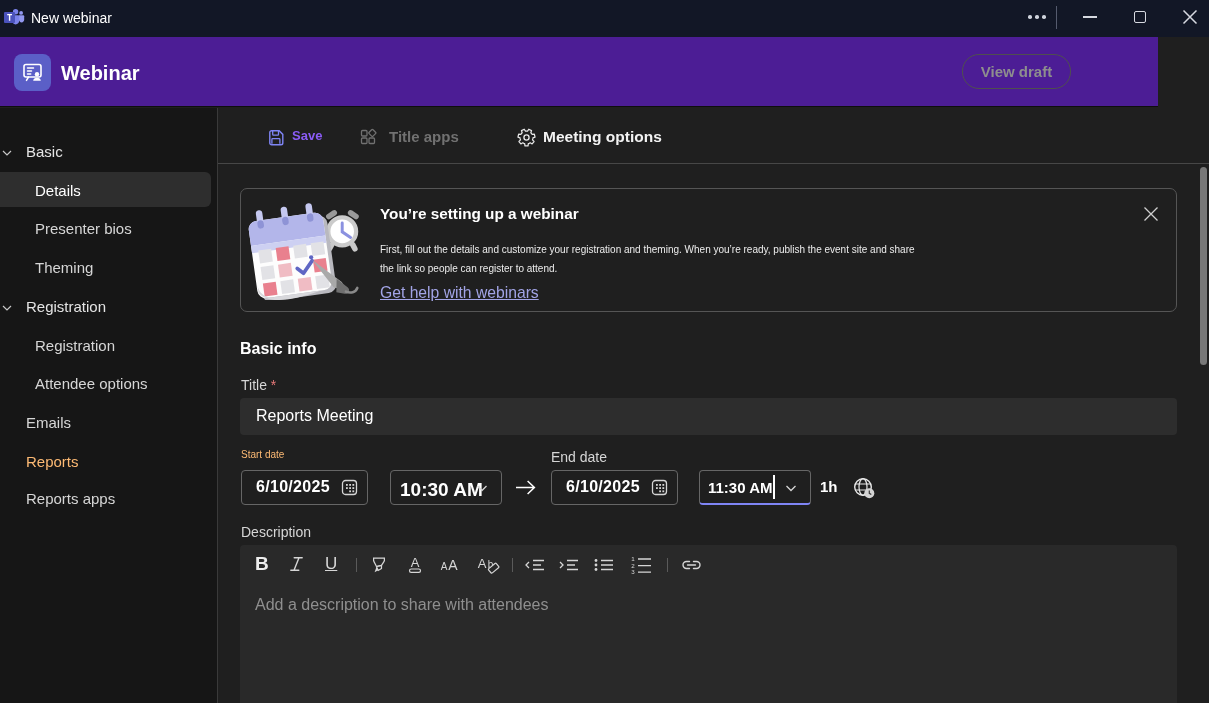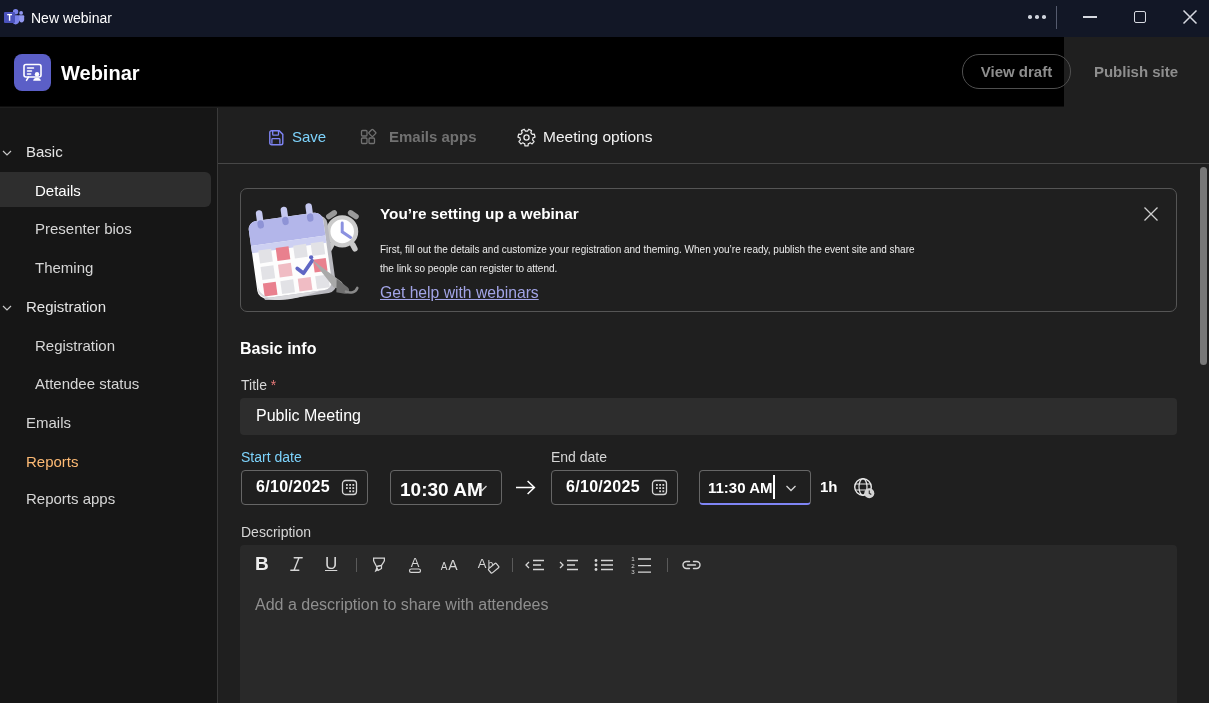--- a/index.html
+++ b/index.html
@@ -23,72 +23,71 @@
   <div class="abs" style="left:1035px;top:15px;width:3.5px;height:3.5px;border-radius:50%;background:#cfd3dc"></div>
   <div class="abs" style="left:1042px;top:15px;width:3.5px;height:3.5px;border-radius:50%;background:#cfd3dc"></div>
   <div class="abs" style="left:1056px;top:6px;width:1px;height:23px;background:#555b6e"></div>
   <div class="abs" style="left:1083px;top:16px;width:14px;height:1.5px;background:#d6d9e0"></div>
   <div class="abs" style="left:1134px;top:11px;width:12px;height:12px;border:1.4px solid #d6d9e0;border-radius:2px"></div>
   <svg class="abs" style="left:1182px;top:9px" width="16" height="16" viewBox="0 0 16 16">
     <path d="M1.5 1.5 L14.5 14.5 M14.5 1.5 L1.5 14.5" stroke="#d6d9e0" stroke-width="1.5"></path>
   </svg>
 </div>
 
-<div class="abs" style="left:0;top:37px;width:1064px;height:70px;background:#000000;border-bottom:1px solid #0e0e0e">
+<div class="abs" style="left:0;top:37px;width:1158px;height:70px;background:#4c1d95;border-bottom:1px solid #0e0e0e">
   <div class="abs" style="left:14px;top:17px;width:37px;height:37px;border-radius:8px;background:#5b5fc7"></div>
   <svg class="abs" style="left:21px;top:24px" width="23" height="23" viewBox="0 0 23 23">
     <rect x="3" y="3.5" width="17" height="12.5" rx="2" fill="none" stroke="#fff" stroke-width="1.6"></rect>
     <path d="M6.5 7h6M6.5 10h4M6.5 13h3.2" stroke="#fff" stroke-width="1.5" stroke-linecap="round"></path>
     <path d="M7.5 16l-2 3.4" stroke="#fff" stroke-width="1.5" stroke-linecap="round"></path>
     <circle cx="16" cy="13.3" r="2.2" fill="#fff"></circle>
     <path d="M12.2 19.8c0-1.9 1.7-3.1 3.8-3.1s3.8 1.2 3.8 3.1z" fill="#fff"></path>
   </svg>
   <div class="abs" style="left:61px;top:25px;font-size:20px;font-weight:bold;color:#fff">Webinar</div>
   <div class="abs" style="left:962px;top:17px;width:109px;height:35px;border:1px solid #4f4f4f;border-radius:17px;color:#8e8e8e;font-size:15px;font-weight:bold;text-align:center;line-height:33px">View draft</div>
-  <div class="abs" style="left:1086px;top:17px;width:100px;height:35px;color:#8e8e8e;font-size:15px;font-weight:bold;text-align:center;line-height:35px">Publish site</div>
 </div>
 
 <div class="abs" style="left:0;top:108px;width:218px;height:595px;background:#161616;border-right:1px solid #3a3a3a"></div>
 <svg class="abs" style="left:1px;top:147px" width="12" height="12" viewBox="0 0 12 12">
     <path d="M2 4l4 4 4-4" fill="none" stroke="#c8c8c8" stroke-width="1.2"></path>
   </svg>
 <div class="abs" style="left:26px;top:143px;font-size:15px;color:#e4e4e4">Basic</div>
 <div class="abs" style="left:0;top:172px;width:211px;height:35px;background:#2e2e2e;border-radius:0 6px 6px 0"></div>
 <div class="abs" style="left:35px;top:182px;font-size:15px;color:#fff">Details</div>
 <div class="abs" style="left:35px;top:220px;font-size:15px;color:#d6d6d6">Presenter bios</div>
 <div class="abs" style="left:35px;top:259px;font-size:15px;color:#d6d6d6">Theming</div>
 <svg class="abs" style="left:1px;top:302px" width="12" height="12" viewBox="0 0 12 12">
     <path d="M2 4l4 4 4-4" fill="none" stroke="#c8c8c8" stroke-width="1.2"></path>
   </svg>
 <div class="abs" style="left:26px;top:298px;font-size:15px;color:#e4e4e4">Registration</div>
 <div class="abs" style="left:35px;top:337px;font-size:15px;color:#d6d6d6">Registration</div>
-<div class="abs" style="left:35px;top:375px;font-size:15px;color:#d6d6d6">Attendee status</div>
+<div class="abs" style="left:35px;top:375px;font-size:15px;color:#d6d6d6">Attendee options</div>
 <div class="abs" style="left:26px;top:414px;font-size:15px;color:#d6d6d6">Emails</div>
 <div class="abs" style="left:26px;top:453px;font-size:15px;color:#fdba74">Reports</div>
 <div class="abs" style="left:26px;top:490px;font-size:15px;color:#d6d6d6">Reports apps</div>
 
 <div class="abs" style="left:218px;top:108px;width:991px;height:56px;border-bottom:1px solid #474747"></div>
 <svg class="abs" style="left:267px;top:128px" width="18" height="18" viewBox="0 0 18 18">
   <path d="M2.8 4.6c0-1 .8-1.8 1.8-1.8h7.6l3.6 3.6v8.6c0 1-.8 1.8-1.8 1.8H4.6c-1 0-1.8-.8-1.8-1.8z" fill="none" stroke="#7f85f5" stroke-width="1.4"></path>
   <path d="M5.7 3.1v3.3c0 .4.3.7.7.7h4.4c.4 0 .7-.3.7-.7V3.1" fill="none" stroke="#7f85f5" stroke-width="1.3"></path>
   <path d="M4.9 15.7v-4.3c0-.4.3-.7.7-.7h6.6c.4 0 .7.3.7.7v4.3" fill="none" stroke="#7f85f5" stroke-width="1.3"></path>
 </svg>
-<div class="abs" style="left:292px;top:128px;font-size:15px;font-weight:normal;color:#7dd3fc">Save</div>
+<div class="abs" style="left:292px;top:128px;font-size:13px;font-weight:bold;color:#8b5cf6">Save</div>
 <svg class="abs" style="left:359px;top:128px" width="18" height="18" viewBox="0 0 18 18">
   <rect x="2.5" y="2.5" width="5.5" height="5.5" rx="1" fill="none" stroke="#717171" stroke-width="1.3"></rect>
   <rect x="2.5" y="10" width="5.5" height="5.5" rx="1" fill="none" stroke="#717171" stroke-width="1.3"></rect>
   <rect x="10" y="10" width="5.5" height="5.5" rx="1" fill="none" stroke="#717171" stroke-width="1.3"></rect>
   <rect x="10.6" y="2.2" width="5.5" height="5.5" rx="1" fill="none" stroke="#717171" stroke-width="1.3" transform="rotate(45 13.35 4.95)"></rect>
 </svg>
-<div class="abs" style="left:389px;top:128px;font-size:15px;font-weight:bold;color:#717171">Emails apps</div>
+<div class="abs" style="left:389px;top:128px;font-size:15px;font-weight:bold;color:#717171">Title apps</div>
 <svg class="abs" style="left:517px;top:128px" width="19" height="19" viewBox="0 0 20 20">
   <circle cx="10" cy="10" r="2.7" fill="none" stroke="#e8e8e8" stroke-width="1.4"></circle>
   <path d="M10.00 3.20 L11.09 3.29 L12.39 1.32 L15.29 2.72 L14.57 4.96 L15.32 5.76 L15.93 6.67 L18.28 6.46 L18.99 9.60 L16.79 10.43 L16.63 11.51 L16.30 12.56 L17.93 14.26 L15.92 16.78 L13.90 15.57 L12.95 16.13 L11.93 16.52 L11.61 18.86 L8.39 18.86 L8.07 16.52 L7.05 16.13 L6.10 15.57 L4.08 16.78 L2.07 14.26 L3.70 12.56 L3.37 11.51 L3.21 10.43 L1.01 9.60 L1.72 6.46 L4.07 6.67 L4.68 5.76 L5.43 4.96 L4.71 2.72 L7.61 1.32 L8.91 3.29 Z" fill="none" stroke="#e8e8e8" stroke-width="1.3" stroke-linejoin="round"></path>
 </svg>
-<div class="abs" style="left:543px;top:128px;font-size:15.5px;font-weight:normal;color:#f2f2f2">Meeting options</div>
+<div class="abs" style="left:543px;top:128px;font-size:15.5px;font-weight:bold;color:#f2f2f2">Meeting options</div>
 
 <div class="abs" style="left:240px;top:188px;width:937px;height:124px;border:1px solid #555;border-radius:7px"></div>
 <svg class="abs" style="left:246px;top:198px" width="121" height="102" viewBox="0 0 130 110">
 
   <g>
     <rect x="85.5" y="15" width="13" height="6" rx="3" fill="#9a9a9a" transform="rotate(-34 92 18)"></rect>
     <rect x="109" y="15" width="13" height="6" rx="3" fill="#9a9a9a" transform="rotate(34 115.5 18)"></rect>
     <rect x="88" y="47" width="6" height="11" rx="3" fill="#c9c9c9" transform="rotate(28 91 52.5)"></rect>
     <rect x="113" y="47" width="6" height="11" rx="3" fill="#c9c9c9" transform="rotate(-28 116 52.5)"></rect>
     <circle cx="103.5" cy="36" r="15" fill="#fff" stroke="#cbcbcb" stroke-width="4.6"></circle>
@@ -137,23 +136,23 @@
 <div class="abs" style="left:380px;top:205px;font-size:15.3px;font-weight:bold;color:#fff">You’re setting up a webinar</div>
 <div class="abs" style="left:380px;top:241px;font-size:10px;color:#ececec;line-height:18.5px;white-space:nowrap">First, fill out the details and customize your registration and theming. When you’re ready, publish the event site and share<br>the link so people can register to attend.</div>
 <div class="abs" style="left:380px;top:284px;font-size:15.7px;color:#a2a4e6;text-decoration:underline">Get help with webinars</div>
 <svg class="abs" style="left:1143px;top:206px" width="16" height="16" viewBox="0 0 16 16">
   <path d="M1.5 1.5 L14.5 14.5 M14.5 1.5 L1.5 14.5" stroke="#d0d0d0" stroke-width="1.3"></path>
 </svg>
 
 <div class="abs" style="left:240px;top:340px;font-size:16px;font-weight:bold;color:#fff">Basic info</div>
 <div class="abs" style="left:241px;top:377px;font-size:14px;color:#d6d6d6">Title <span style="color:#e87979">*</span></div>
 <div class="abs" style="left:240px;top:398px;width:937px;height:37px;background:#2d2d2d;border-radius:4px"></div>
-<div class="abs" style="left:256px;top:407px;font-size:16px;color:#fff">Public Meeting</div>
-
-<div class="abs" style="left:241px;top:449px;font-size:14px;color:#7dd3fc">Start date</div>
+<div class="abs" style="left:256px;top:407px;font-size:16px;color:#fff">Reports Meeting</div>
+
+<div class="abs" style="left:241px;top:449px;font-size:10px;color:#fdba74">Start date</div>
 <div class="abs" style="left:551px;top:449px;font-size:14px;color:#d6d6d6">End date</div>
 
 <div class="abs" style="left:241px;top:470px;width:127px;height:35px;border:1px solid #666;border-radius:4px"></div>
 <div class="abs" style="left:256px;top:478px;font-size:16px;font-weight:bold;color:#fff;letter-spacing:0.3px">6/10/2025</div>
 <svg class="abs" style="left:341px;top:479px" width="17" height="17" viewBox="0 0 17 17">
   <rect x="1.5" y="1.5" width="14" height="14" rx="3" fill="none" stroke="#d6d6d6" stroke-width="1.3"></rect>
   <g fill="#d6d6d6">
       <rect x="5" y="5" width="1.8" height="1.8"></rect>
       <rect x="8.2" y="5" width="1.8" height="1.8"></rect>
       <rect x="11.4" y="5" width="1.8" height="1.8"></rect>

